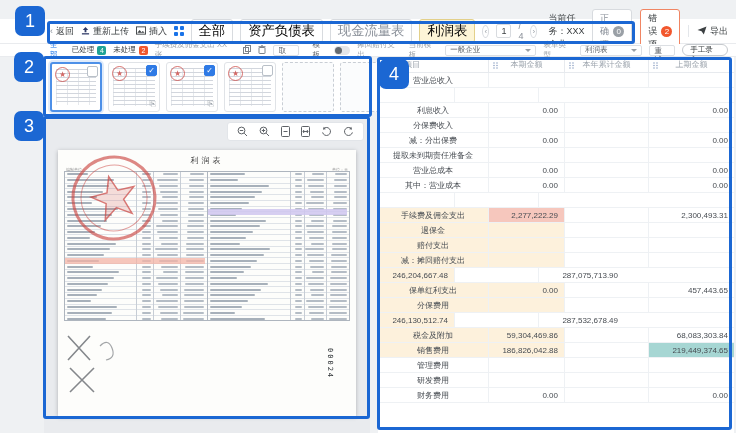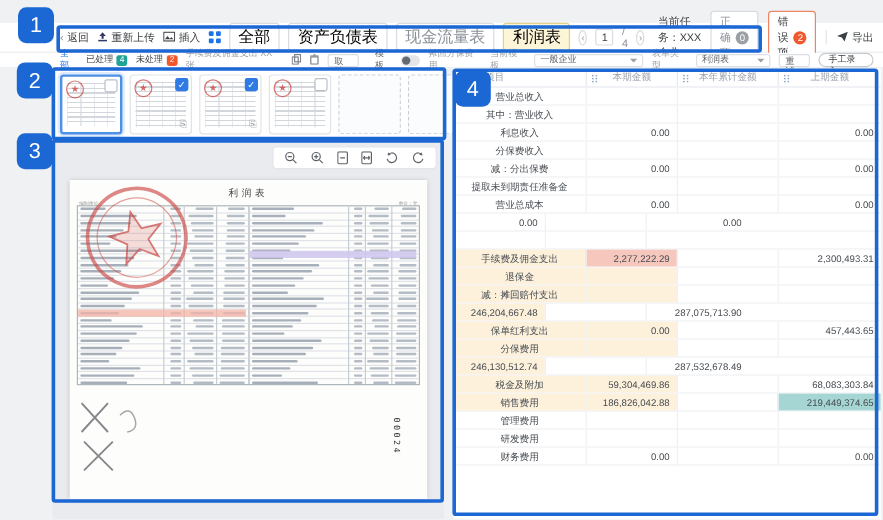--- a/index.html
+++ b/index.html
@@ -183,21 +183,21 @@
           <rect x="1" y="2.5" width="6" height="6" rx="0.5" fill="none" stroke="#7d838a"></rect>
           <rect x="0.5" y="1.2" width="7" height="1" fill="#7d838a"></rect>
           <rect x="3" y="0.3" width="2" height="1" fill="#7d838a"></rect>
         </svg>
     </span>
     <span class="sb-btn">取消</span>
     <span style="margin-left:6px;">模板</span>
     <span class="toggle">
         <i></i>
       </span>
-    <span style="color:#9aa0a6;">摊回分保费用</span>
+    <span style="color:#9aa0a6;">摊回赔付支出</span>
     <span style="color:#9aa0a6;">当前模板</span>
     <span class="sb-select" style="width:92px;justify-content:space-between;">
       <span>一般企业</span>
       <span class="caret"></span>
     </span>
     <span style="color:#9aa0a6;">表单类型</span>
     <span class="sb-select" style="width:62px;justify-content:space-between;">
       <span>利润表</span>
       <span class="caret"></span>
     </span>
@@ -1086,21 +1086,20 @@
       </div>
     </div>
     <div id="rtable-body">
         <div class="rt-row">
           <div class="rt-name">营业总收入</div>
           <div class="rt-val w1"></div>
           <div class="rt-val w2"></div>
           <div class="rt-val w3"></div>
         </div>
         <div class="rt-row">
-          <div class="rt-name">其中：营业收入</div>
           <div class="rt-val w1"></div>
           <div class="rt-val w2"></div>
           <div class="rt-val w3"></div>
         </div>
         <div class="rt-row">
           <div class="rt-name">利息收入</div>
           <div class="rt-val w1">0.00</div>
           <div class="rt-val w2"></div>
           <div class="rt-val w3">0.00</div>
         </div>
@@ -1122,37 +1121,44 @@
           <div class="rt-val w2"></div>
           <div class="rt-val w3"></div>
         </div>
         <div class="rt-row">
           <div class="rt-name">营业总成本</div>
           <div class="rt-val w1">0.00</div>
           <div class="rt-val w2"></div>
           <div class="rt-val w3">0.00</div>
         </div>
         <div class="rt-row">
+          <div class="rt-name">其中：营业成本</div>
           <div class="rt-val w1">0.00</div>
           <div class="rt-val w2"></div>
           <div class="rt-val w3">0.00</div>
         </div>
         <div class="rt-row">
           <div class="rt-val w1"></div>
           <div class="rt-val w2"></div>
           <div class="rt-val w3"></div>
         </div>
         <div class="rt-row">
           <div class="rt-name tint">手续费及佣金支出</div>
           <div class="rt-val w1 tint cell-red">2,277,222.29</div>
           <div class="rt-val w2"></div>
           <div class="rt-val w3">2,300,493.31</div>
         </div>
         <div class="rt-row">
           <div class="rt-name tint">退保金</div>
+          <div class="rt-val w1 tint"></div>
+          <div class="rt-val w2"></div>
+          <div class="rt-val w3"></div>
+        </div>
+        <div class="rt-row">
+          <div class="rt-name tint">赔付支出</div>
           <div class="rt-val w1 tint"></div>
           <div class="rt-val w2"></div>
           <div class="rt-val w3"></div>
         </div>
         <div class="rt-row">
           <div class="rt-name tint">减：摊回赔付支出</div>
           <div class="rt-val w1 tint"></div>
           <div class="rt-val w2"></div>
           <div class="rt-val w3"></div>
         </div>

